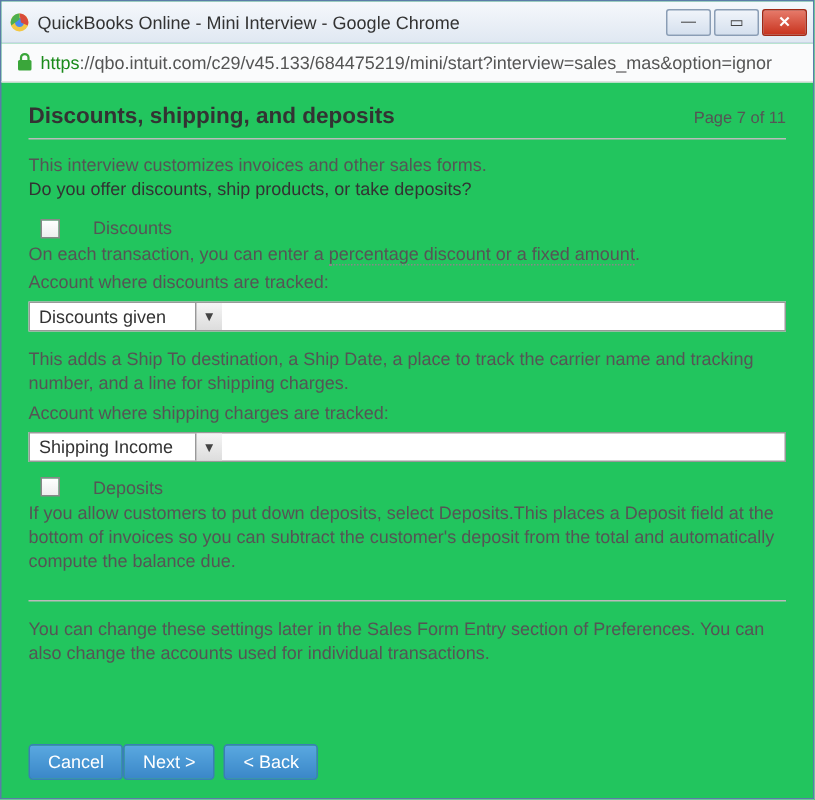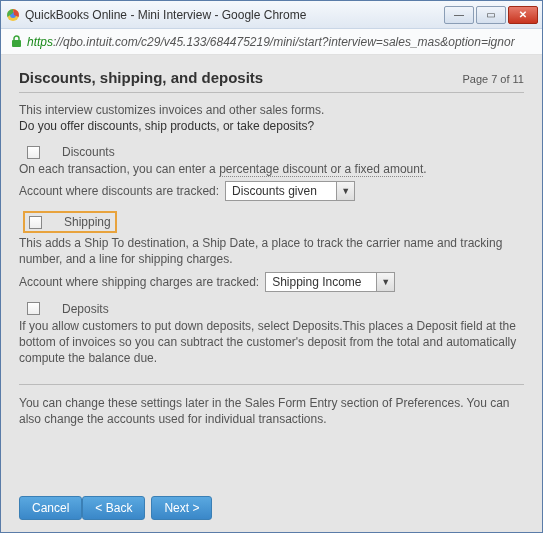--- a/index.html
+++ b/index.html
@@ -1,40 +1,40 @@
 <!DOCTYPE html>
 <html><head>
   <meta charset="utf-8">
   <style>
     * { box-sizing: border-box; margin: 0; padding: 0; }
     body { font-family: Arial, sans-serif; font-size: 12px; background: #fff; }
-    .window { width: 543px; height: 533px; border: 1px solid #5a7ca8; background: #e5e5e5; display: flex; flex-direction: column; }
+    .window { width: 543px; height: 533px; border: 1px solid #5a7ca8; background: #22c55e; display: flex; flex-direction: column; }
     .titlebar { height: 28px; background: linear-gradient(#f5f8fc, #e0e8f2); display: flex; align-items: center; padding: 0 4px; border-bottom: 1px solid #c9d6e6; }
     .titlebar-icon { width: 16px; height: 16px; margin-right: 4px; display: flex; align-items: center; justify-content: center; }
     .titlebar-text { flex: 1; font-size: 12px; color: #333; }
     .win-buttons { display: flex; gap: 2px; }
     .win-btn { width: 30px; height: 18px; border: 1px solid #8a9db5; border-radius: 2px; background: linear-gradient(#f0f4fa, #d5e0ee); display: flex; align-items: center; justify-content: center; font-size: 10px; color: #444; }
     .win-btn.close { background: linear-gradient(#e67a6a, #c8341f); border-color: #a02815; color: #fff; font-weight: bold; }
     .addressbar { height: 26px; display: flex; align-items: center; padding: 0 8px; background: #fafbfc; border-bottom: 1px solid #e0e0e0; gap: 4px; }
     .lock { width: 14px; height: 14px; display: flex; align-items: center; justify-content: center; }
-    .url { font-size: 12px; color: #555; white-space: nowrap; overflow: hidden; font-style: italic; }
+    .url { font-size: 12px; color: #555; white-space: nowrap; overflow: hidden; }
     .url .secure { color: #1a8a1a; }
     .content { flex: 1; padding: 14px 18px 12px 18px; display: flex; flex-direction: column; }
     .header-row { display: flex; justify-content: space-between; align-items: baseline; padding-bottom: 6px; border-bottom: 1px solid #bbb; margin-bottom: 10px; }
     .header-title { font-size: 15px; font-weight: bold; color: #333; }
     .page-num { font-size: 11px; color: #555; }
     .intro { color: #555; margin-bottom: 2px; }
     .question { font-weight: normal; color: #333; margin-bottom: 12px; }
     .option-block { margin-bottom: 10px; }
     .chk-row { display: flex; align-items: center; gap: 22px; margin-left: 8px; margin-bottom: 2px; }
     .chk-row.highlight { border: 2px solid #e8a33d; padding: 2px 4px; margin-left: 4px; display: inline-flex; }
     .chk { width: 13px; height: 13px; border: 1px solid #888; background: linear-gradient(#fff, #eee); }
     .opt-label { color: #555; }
     .opt-desc { color: #555; line-height: 1.35; }
-    .acct-row { display: flex; align-items: center; gap: 6px; margin-top: 4px; color: #555; }
+    .acct-row { display: flex; gap: 6px; margin-top: 4px; color: #555; flex-direction: column; }
     .dropdown { display: inline-flex; align-items: center; border: 1px solid #999; background: #fff; height: 20px; }
     .dropdown-text { padding: 0 6px; min-width: 110px; font-size: 12px; color: #333; }
     .dropdown-arrow { width: 18px; height: 100%; border-left: 1px solid #999; background: linear-gradient(#f5f5f5,#ddd); display: flex; align-items: center; justify-content: center; font-size: 9px; color: #444; }
     .divider { border-top: 1px solid #bbb; margin: 8px 0 10px 0; }
     .footer-text { color: #555; line-height: 1.35; }
     .button-row { display: flex; justify-content: flex-start; margin-top: auto; padding-top: 12px; }
     .btn { border: 1px solid #3a7fb5; border-radius: 3px; padding: 4px 12px; font-size: 12px; color: #fff; background: linear-gradient(#5aa8e0, #3a87c8); cursor: pointer; }
     .btn-group { display: flex; gap: 6px; }
     .underline-dotted { border-bottom: 1px dotted #888; }
   </style>
@@ -87,24 +87,20 @@
       <div class="acct-row">
         <span>Account where discounts are tracked:</span>
         <span class="dropdown">
           <span class="dropdown-text">Discounts given</span>
           <span class="dropdown-arrow">▼</span>
         </span>
       </div>
     </div>
 
     <div class="option-block">
-      <div><span class="chk-row highlight">
-        <span class="chk"></span>
-        <span class="opt-label">Shipping</span>
-      </span></div>
       <div class="opt-desc">This adds a Ship To destination, a Ship Date, a place to track the carrier name and tracking number, and a line for shipping charges.</div>
       <div class="acct-row">
         <span>Account where shipping charges are tracked:</span>
         <span class="dropdown">
           <span class="dropdown-text">Shipping Income</span>
           <span class="dropdown-arrow">▼</span>
         </span>
       </div>
     </div>
 
@@ -115,18 +111,18 @@
       </div>
       <div class="opt-desc">If you allow customers to put down deposits, select Deposits.This places a Deposit field at the bottom of invoices so you can subtract the customer's deposit from the total and automatically compute the balance due.</div>
     </div>
 
     <div class="divider"></div>
     <div class="footer-text">You can change these settings later in the Sales Form Entry section of Preferences. You can also change the accounts used for individual transactions.</div>
 
     <div class="button-row">
       <span class="btn">Cancel</span>
       <span class="btn-group">
+        <span class="btn">Next &gt;</span>
         <span class="btn">&lt; Back</span>
-        <span class="btn">Next &gt;</span>
       </span>
     </div>
   </div>
 </div>
 
 </body></html>

